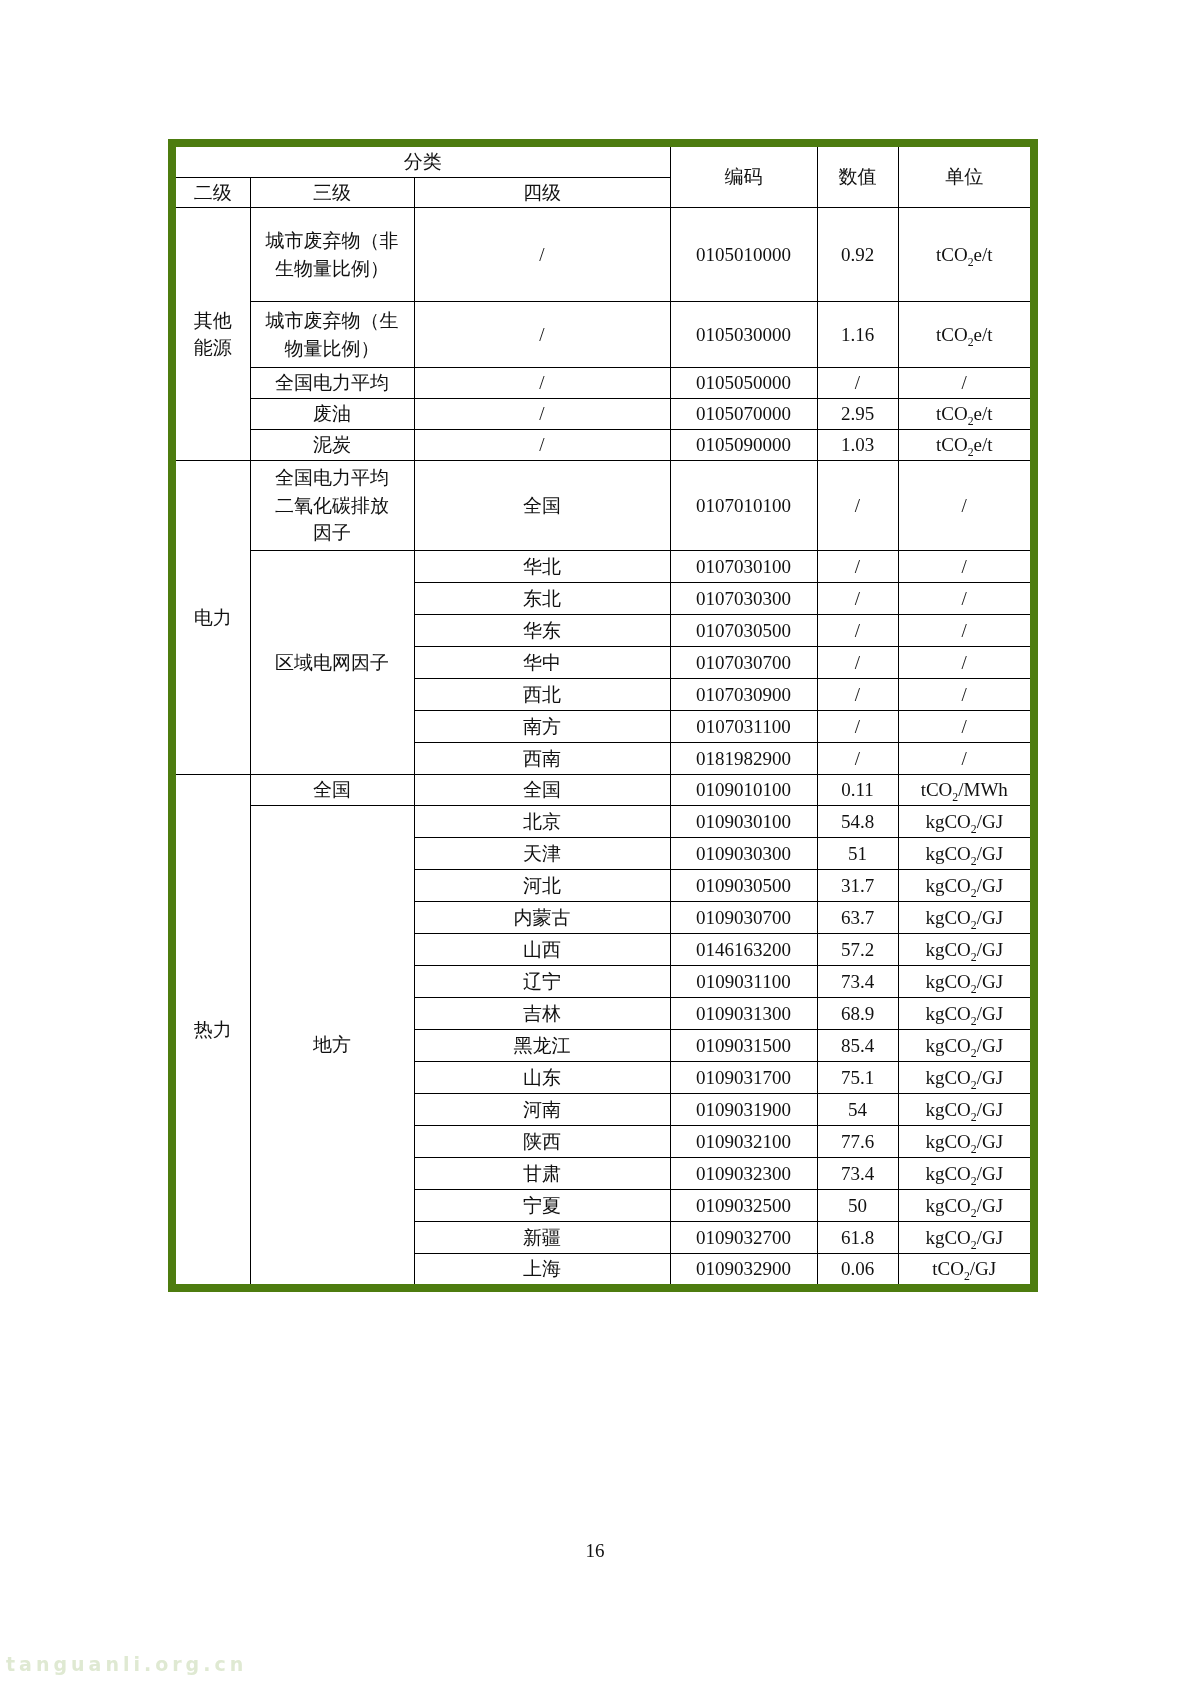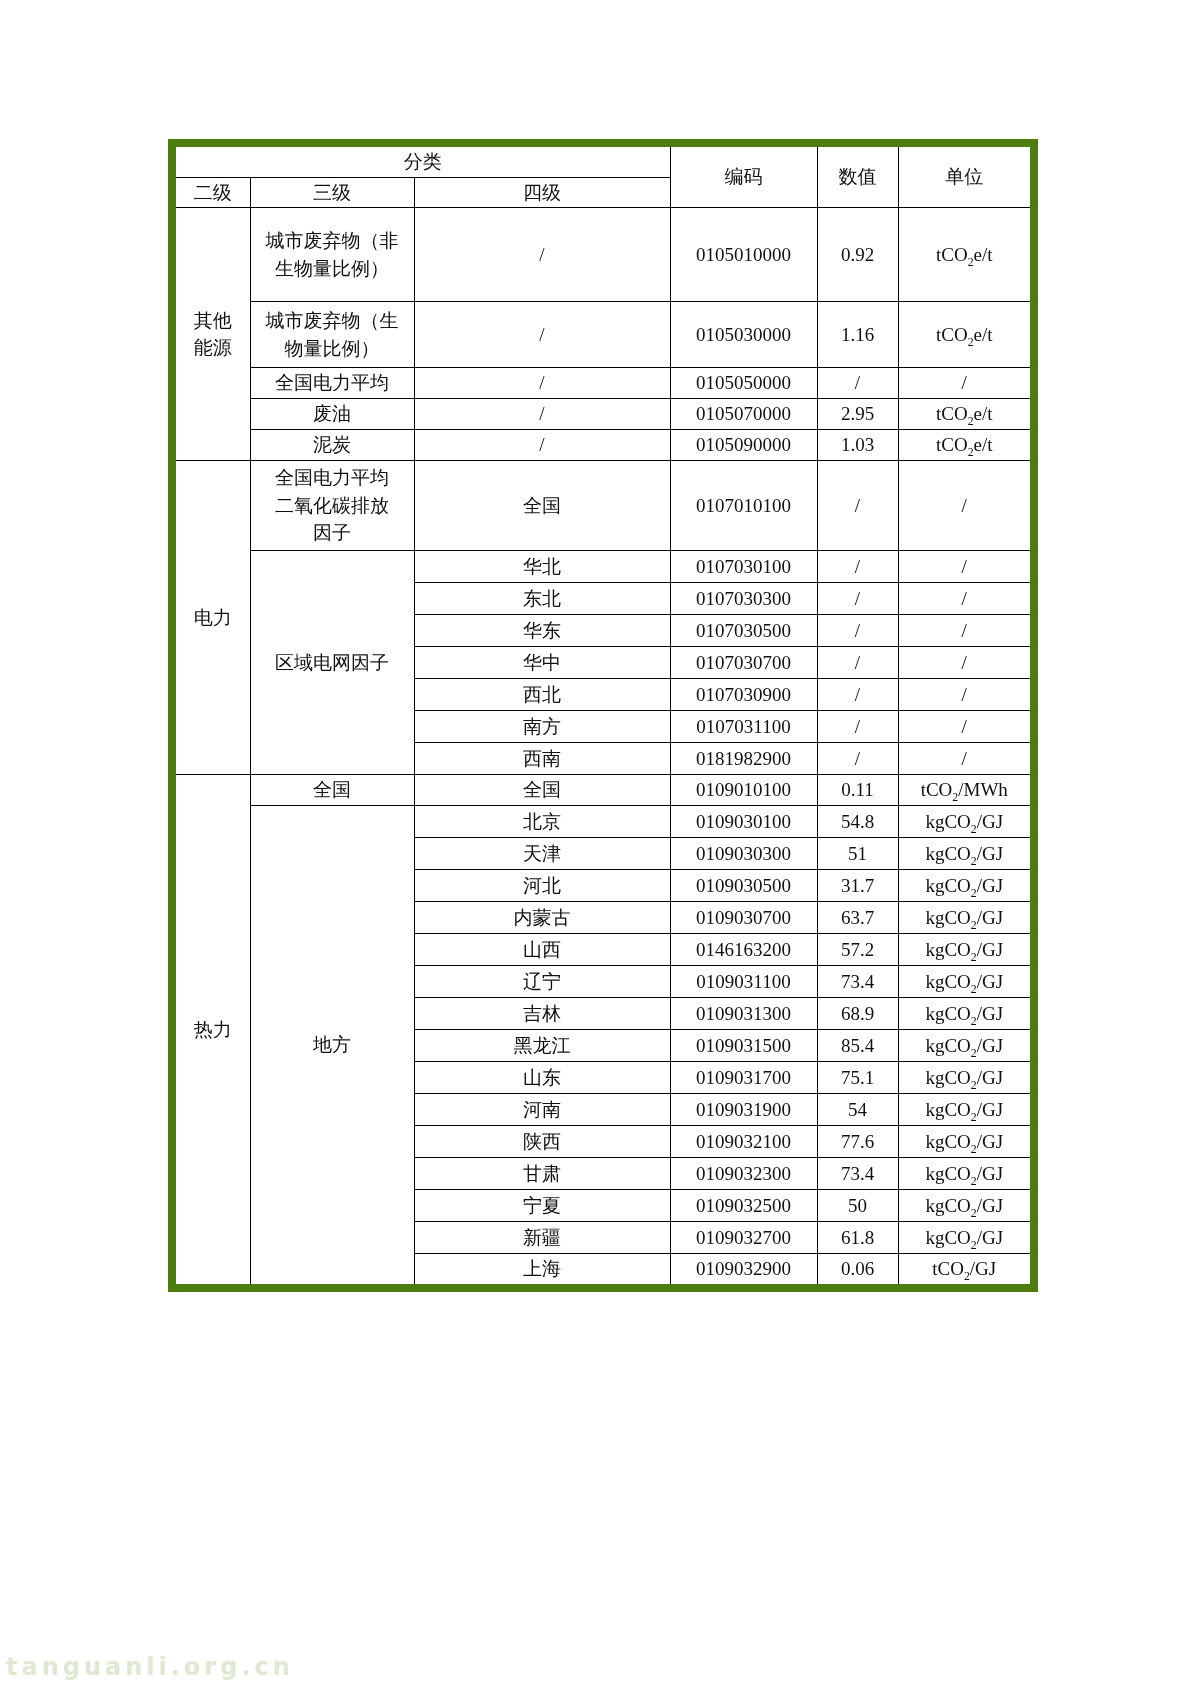--- a/index.html
+++ b/index.html
@@ -42,21 +42,21 @@
     text-align:center;
     font-size:19px;
     color:#111;
   }
   .watermark{
     position:absolute;
     left:6px;
     top:1653px;
     font-family:"DejaVu Sans","Liberation Sans",sans-serif;
     font-weight:bold;
-    font-size:24px;
+    font-size:19px;
     letter-spacing:4px;
     color:#dfe9d2;
   }
 </style>
 </head>
 <body>
 
 <div class="page">
 
   <table class="factors">
@@ -271,14 +271,15 @@
       </tr>
       <tr class="h32">
         <td>上海</td>
         <td>0109032900</td>
         <td>0.06</td>
         <td>tCO<sub>2</sub>/GJ</td>
       </tr>
     </tbody>
   </table>
 
+  <div class="page-number">16</div>
   <div class="watermark">tanguanli.org.cn</div>
 </div>
 
 </body></html>

